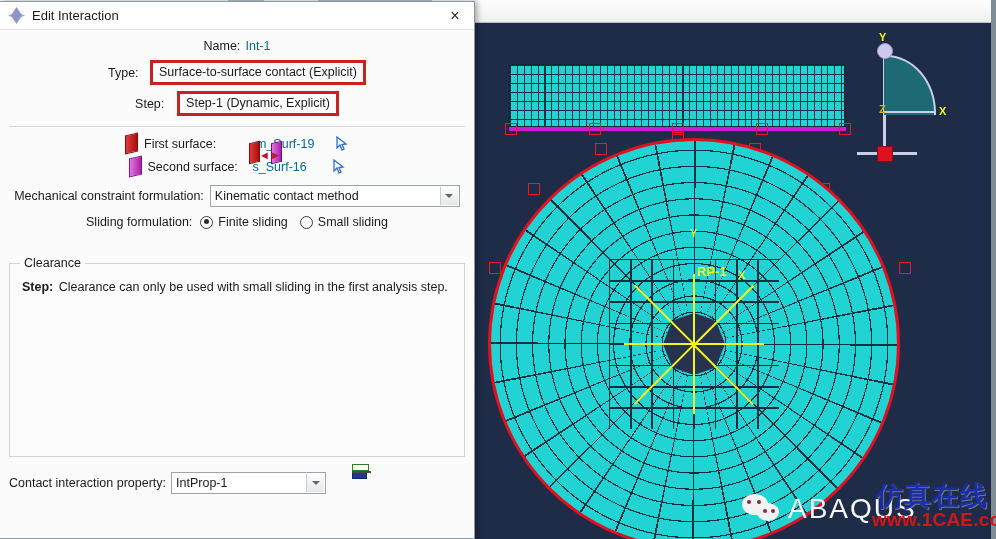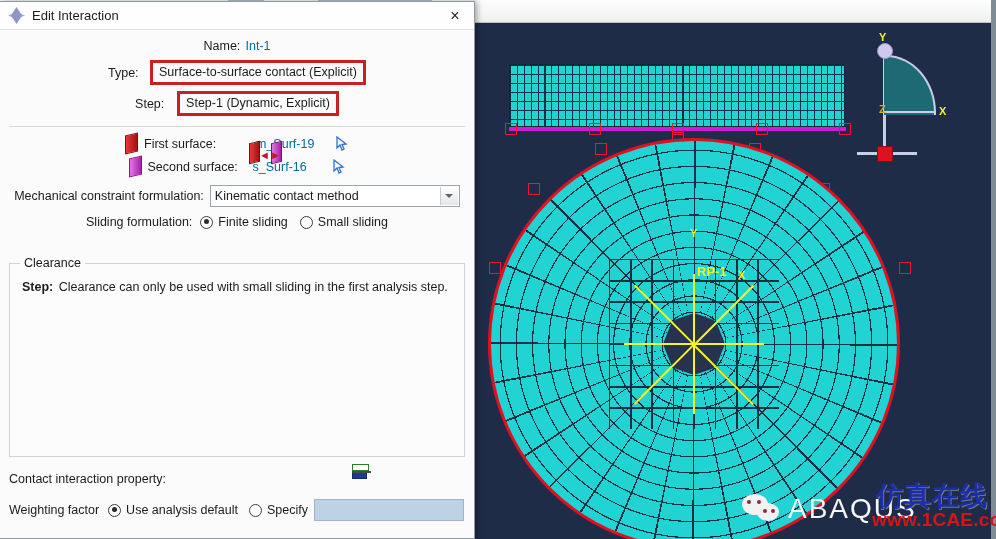--- a/index.html
+++ b/index.html
@@ -564,35 +564,29 @@
       <div id="clearance-panel">
         <span id="clearance-legend">Clearance</span>
         <div id="clearance-note">
           <b>Step:</b>
           <span style="margin-left:2px;">Clearance can only be used with small sliding in the first analysis step.</span>
         </div>
       </div>
 
       <div class="row" style="position:absolute; left:9px; top:425px;">
         <span class="lbl">Contact interaction property:</span>
+        <div class="dd-fake" style="margin-left:5px; width:155px;">
+          <span>IntProp-1</span>
+          <span class="caret">
+              <i></i>
+            </span>
+        </div>
       </div>
       <div id="prop-icon">
         <div class="top"></div>
         <div class="bar mid"></div>
         <div class="bot"></div>
       </div>
 
-      <div class="row" style="position:absolute; left:9px; top:452px;">
-        <span class="lbl">Weighting factor</span>
-        <span style="display:inline-flex;align-items:center;margin-left:9px;">
-          <span class="radio on"></span>
-          <span>Use analysis default</span>
-        </span>
-        <span style="display:inline-flex;align-items:center;margin-left:11px;">
-          <span class="radio"></span>
-          <span>Specify</span>
-        </span>
-        <input class="specify-field" type="text" value="" style="">
-      </div>
 
     </div>
   </div>
 </div>
 
 </body></html>

